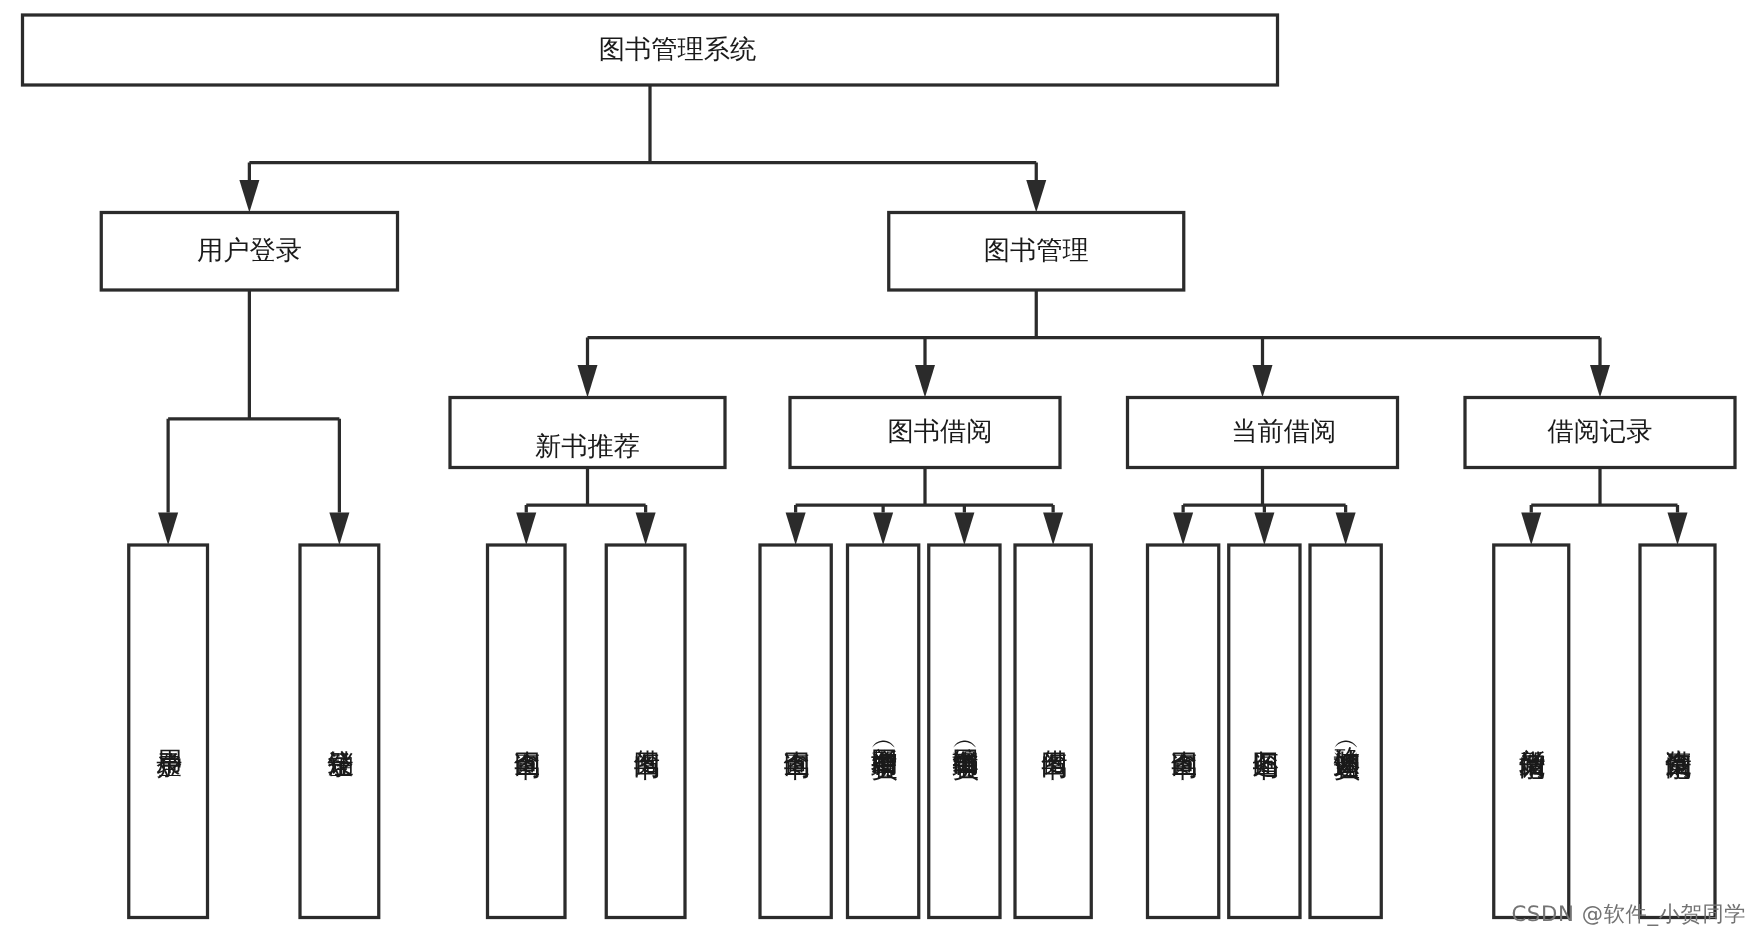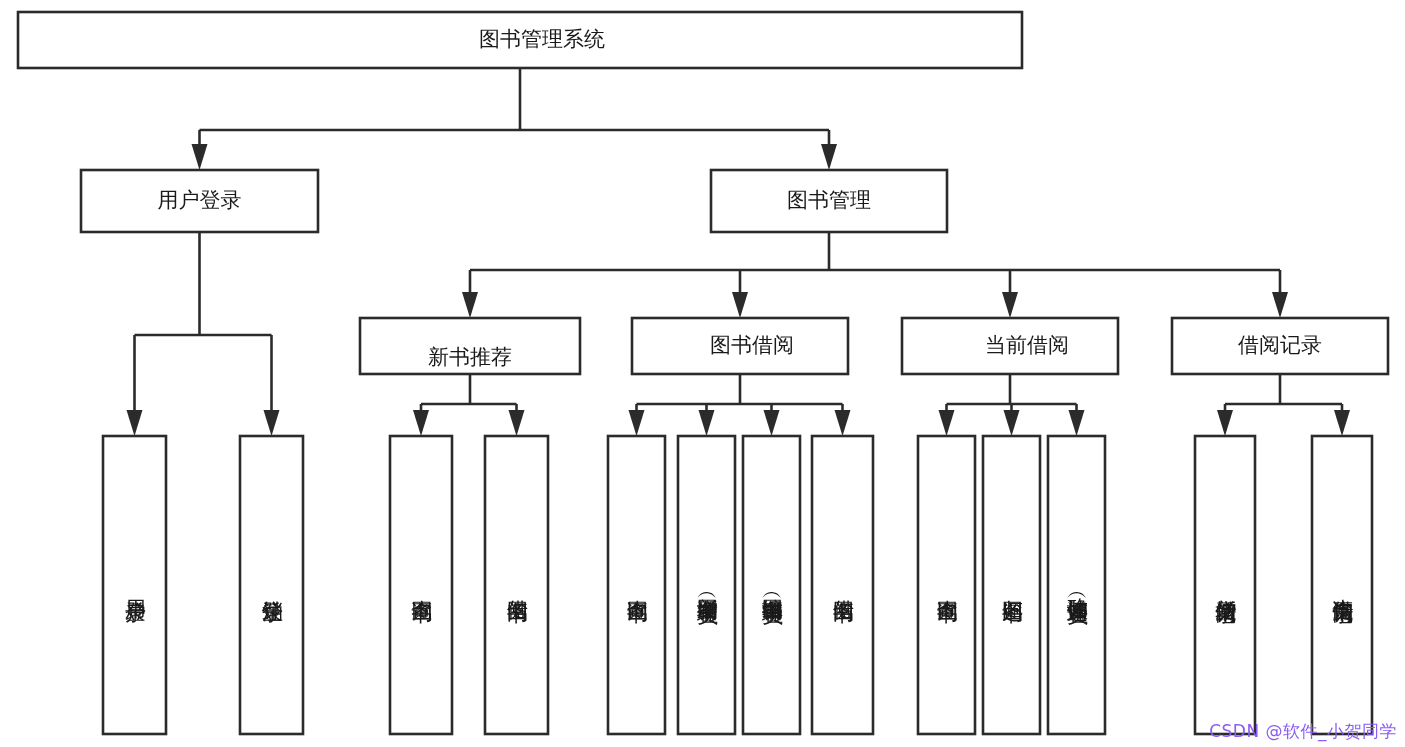--- a/index.html
+++ b/index.html
@@ -62,21 +62,21 @@
     text-orientation: upright;
     font-size: 21px;
     letter-spacing: 1px;
     white-space: nowrap;
   }
   .watermark {
     position: absolute;
     right: 8px;
     bottom: 4px;
     font-size: 17px;
-    color: #8b5cf6;
+    color: #737373;
     letter-spacing: 0.5px;
     white-space: nowrap;
     font-family: "DejaVu Sans", "Liberation Sans", sans-serif;
   }
 </style>
 </head>
 <body>
 
 <div id="diagram-root">
   <svg id="tree-svg" viewBox="0 0 1405 747" xmlns="http://www.w3.org/2000/svg">

